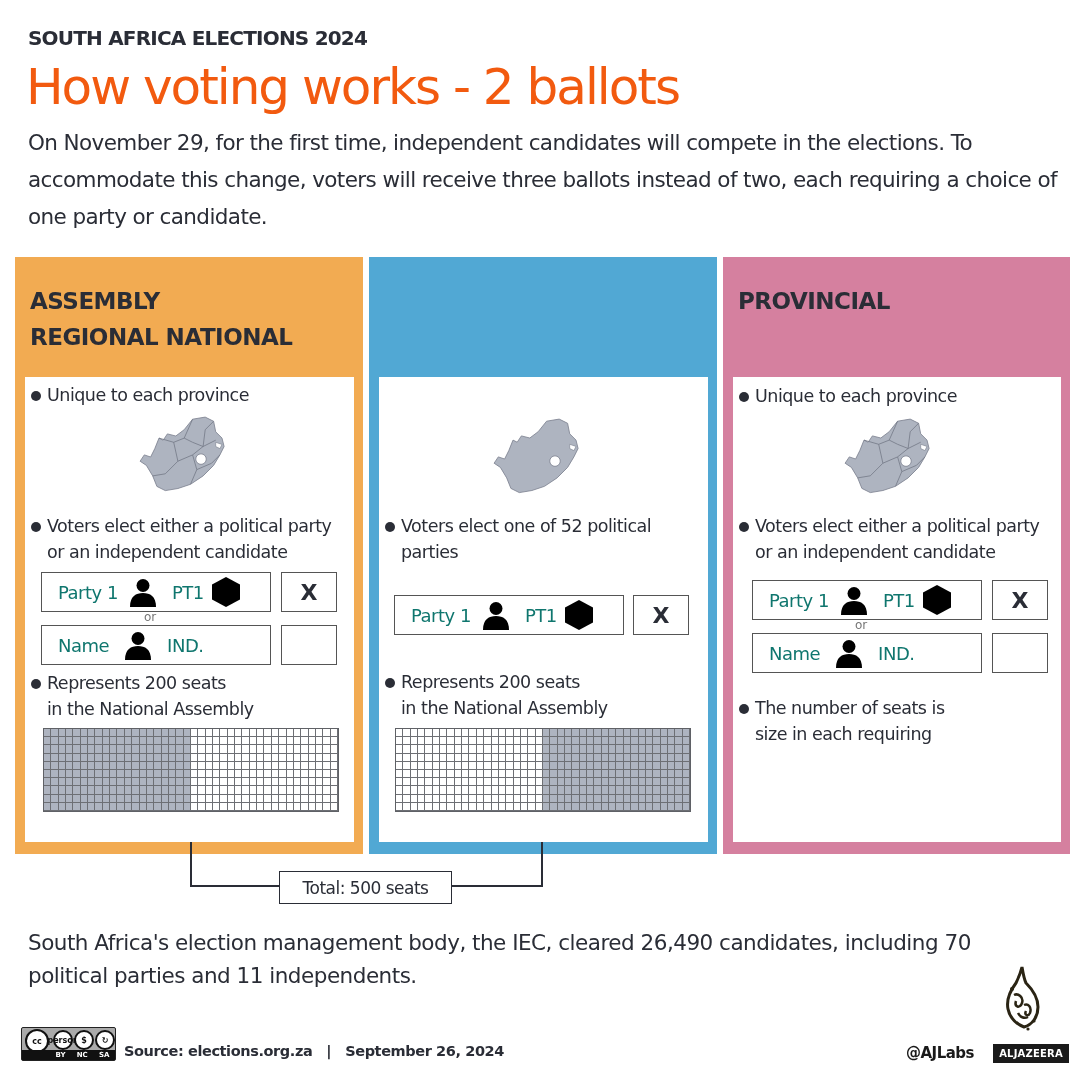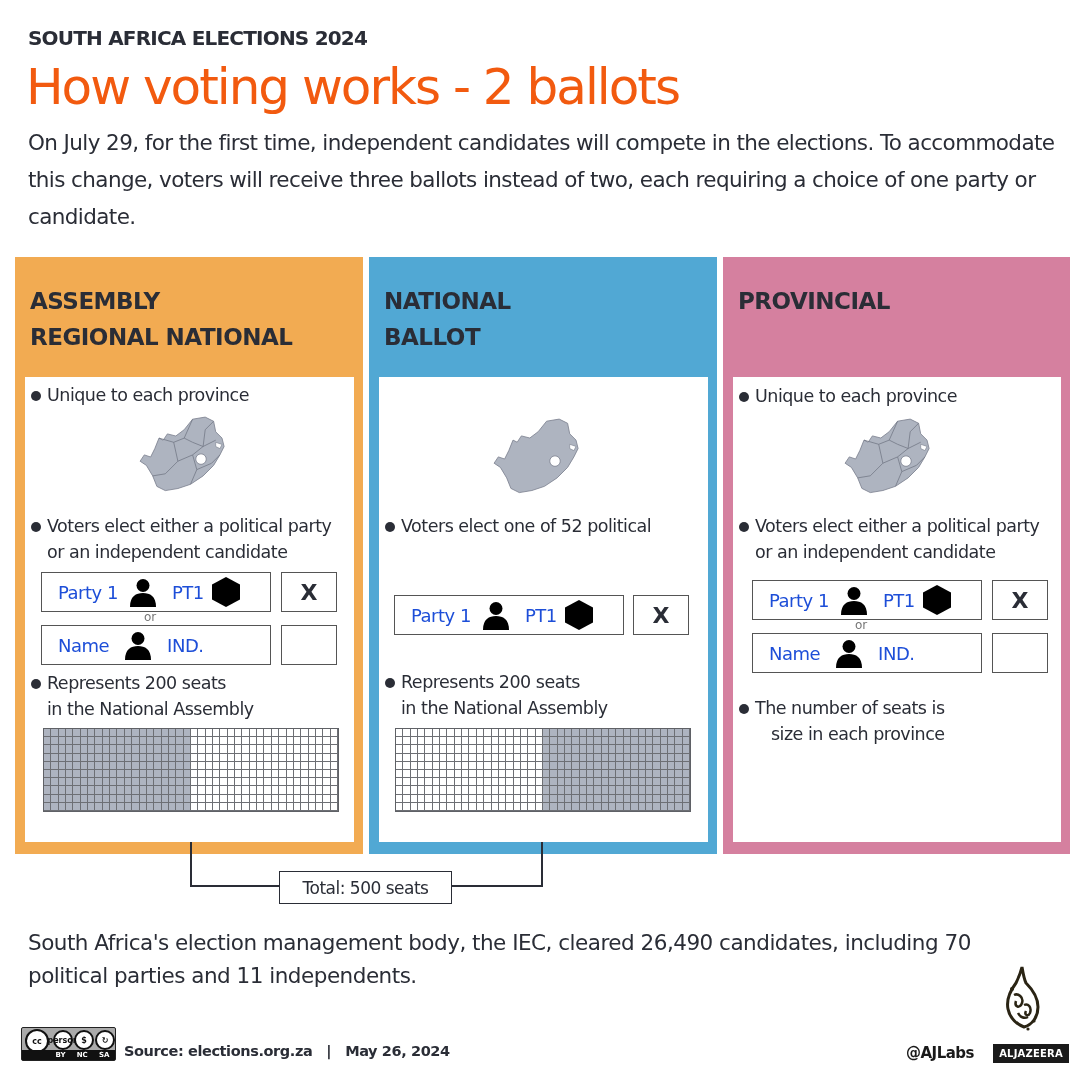--- a/index.html
+++ b/index.html
@@ -17,21 +17,21 @@
 
   .col-head { position: absolute; left: 15px; top: 26px; font-size: 23px; font-weight: bold; line-height: 36px; color: #2a2d36; letter-spacing: -0.5px; }
   .col-body { position: absolute; left: 10px; top: 120px; right: 9px; bottom: 12px; background: #ffffff; }
 
   .bullet { position: absolute; left: 6px; font-size: 17.5px; line-height: 26px; color: #2a2d36; letter-spacing: -0.5px; }
   .bullet .dot { position: absolute; left: 0; top: 9px; width: 10px; height: 10px; border-radius: 50%; background: #2a2d36; }
   .bullet .txt { display: block; padding-left: 16px; }
 
   .map { position: absolute; }
 
-  .ballot-row { position: absolute; height: 40px; border: 1.5px solid #555; display: flex; align-items: center; font-size: 18px; color: #1d4ed8; letter-spacing: -0.5px; }
+  .ballot-row { position: absolute; height: 40px; border: 1.5px solid #555; display: flex; align-items: center; font-size: 18px; color: #0f766e; letter-spacing: -0.5px; }
   .ballot-row .lbl { margin-left: 16px; }
   .ballot-row .code { margin-left: 14px; }
   .person { display: inline-block; width: 30px; height: 30px; margin-left: 10px; }
   .hex { display: inline-block; width: 28px; height: 30px; margin-left: 8px; }
   .check-box { position: absolute; height: 40px; width: 56px; border: 1.5px solid #555; display: flex; align-items: center; justify-content: center; font-size: 22px; font-weight: bold; color: #2a2d36; }
   .or-label { position: absolute; font-size: 12px; color: #777; }
 
   .grid { position: absolute; display: grid; grid-template-columns: repeat(40, 1fr); grid-template-rows: repeat(10, 1fr); border: 1px solid #5f6166; }
   .grid .cell { border-right: 1px solid #6d6f74; border-bottom: 1px solid #6d6f74; }
 
@@ -46,21 +46,21 @@
   .source { position: absolute; left: 124px; top: 1043px; font-size: 14.5px; font-weight: bold; color: #2a2d36; letter-spacing: -0.4px; white-space: nowrap; }
   .handle { position: absolute; left: 906px; top: 1044px; font-size: 15px; font-weight: bold; color: #1a1a1a; letter-spacing: -0.5px; }
   .brand { position: absolute; left: 993px; top: 1044px; width: 76px; height: 19px; background: #1a1a1a; color: #fff; font-size: 10px; font-weight: bold; display: flex; align-items: center; justify-content: center; letter-spacing: 0.2px; }
   .logo { position: absolute; left: 998px; top: 965px; width: 48px; height: 70px; }
 </style>
 </head>
 <body>
 
 <div class="kicker">SOUTH AFRICA ELECTIONS 2024</div>
 <div class="title">How voting works - 2 ballots</div>
-<div class="intro">On July 29, for the first time, independent candidates will compete in the elections. To accommodate this change, voters will receive three ballots instead of two, each requiring a choice of one party or candidate.</div>
+<div class="intro">On November 29, for the first time, independent candidates will compete in the elections. To accommodate this change, voters will receive three ballots instead of two, each requiring a choice of one party or candidate.</div>
 
 <svg width="0" height="0" style="position:absolute">
   <defs>
     <symbol id="person" viewBox="0 0 30 30">
       <circle cx="15" cy="8.5" r="6.5" fill="#000"></circle>
       <path d="M2 30 C2 19 8 16 15 16 C22 16 28 19 28 30 Z" fill="#000"></path>
     </symbol>
     <symbol id="hexagon" viewBox="0 0 28 30">
       <polygon points="14,0 28,7.5 28,22.5 14,30 0,22.5 0,7.5" fill="#000"></polygon>
     </symbol>
@@ -522,32 +522,29 @@
         <div class="cell" style="background: rgb(255, 255, 255);"></div>
         <div class="cell" style="background: rgb(255, 255, 255);"></div>
         <div class="cell" style="background: rgb(255, 255, 255);"></div>
         <div class="cell" style="background: rgb(255, 255, 255);"></div>
         <div class="cell" style="background: rgb(255, 255, 255);"></div>
       </div>
   </div>
 </section>
 
 <section class="col col-2">
-  <div class="col-head">
-    <div>NATIONAL</div>
-    <div>BALLOT</div>
-  </div>
   <div class="col-body">
     <svg class="map" style="left:113px; top:40px;" width="105" height="84">
         <use href="#samap"></use>
       </svg>
 
     <div class="bullet" style="top:136px;">
       <span class="dot"></span>
       <span class="txt">Voters elect one of 52 political</span>
+      <span class="txt">parties</span>
     </div>
 
     <div class="ballot-row" style="left:15px; top:218px; width:230px;">
       <span class="lbl">Party 1</span>
       <svg class="person">
           <use href="#person"></use>
         </svg>
       <span class="code">PT1</span>
       <svg class="hex">
           <use href="#hexagon"></use>
@@ -999,24 +996,24 @@
     <div class="or-label" style="left:122px; top:241px;">or</div>
     <div class="ballot-row" style="left:19px; top:256px; width:230px;">
       <span class="lbl">Name</span>
       <svg class="person" style="margin-left:14px;">
           <use href="#person"></use>
         </svg>
       <span class="code">IND.</span>
     </div>
     <div class="check-box" style="left:259px; top:256px;"></div>
 
-    <div class="bullet" style="top:318px;text-align:right;">
+    <div class="bullet" style="top:318px;">
       <span class="dot"></span>
       <span class="txt">The number of seats is</span>
-      <span class="txt">size in each province</span>
+      <span class="txt">size in each requiring</span>
     </div>
   </div>
 </section>
 
 <div class="bracket" style="left:190px; top:842px; width:353px; height:45px;"></div>
 <div class="total">Total: 500 seats</div>
 
 <div class="footnote">South Africa's election management body, the IEC, cleared 26,490 candidates, including 70 political parties and 11 independents.</div>
 
 <div class="cc">
@@ -1026,21 +1023,21 @@
   <div class="c" style="left:73px;">↻</div>
   <div class="strip">
     <span>BY</span>
     <span>NC</span>
     <span>SA</span>
   </div>
 </div>
 <div class="source">
   <span>Source: elections.org.za</span>
   &nbsp;&nbsp;<span>|</span>&nbsp;&nbsp;
-  <span>May 26, 2024</span>
+  <span>September 26, 2024</span>
 </div>
 
 <svg class="logo" viewBox="0 0 48 70">
   <path d="M24 2 C22 10 20 14 18 18 C12 26 8 34 10 44 C12 54 20 60 26 62 C34 60 40 52 40 42 C40 32 34 24 28 18 C26 14 25 8 24 2 Z" fill="none" stroke="#2a2414" stroke-width="3"></path>
   <path d="M16 30 C20 28 26 32 24 38 C22 44 16 42 18 36 M26 40 C30 38 34 42 32 48 C30 52 26 50 28 46 M20 48 C22 52 26 54 30 52" fill="none" stroke="#2a2414" stroke-width="2.5"></path>
   <circle cx="14" cy="24" r="2" fill="#2a2414"></circle>
   <circle cx="36" cy="56" r="1.6" fill="#2a2414"></circle>
   <circle cx="30" cy="64" r="1.6" fill="#2a2414"></circle>
 </svg>
 <div class="handle">@AJLabs</div>

